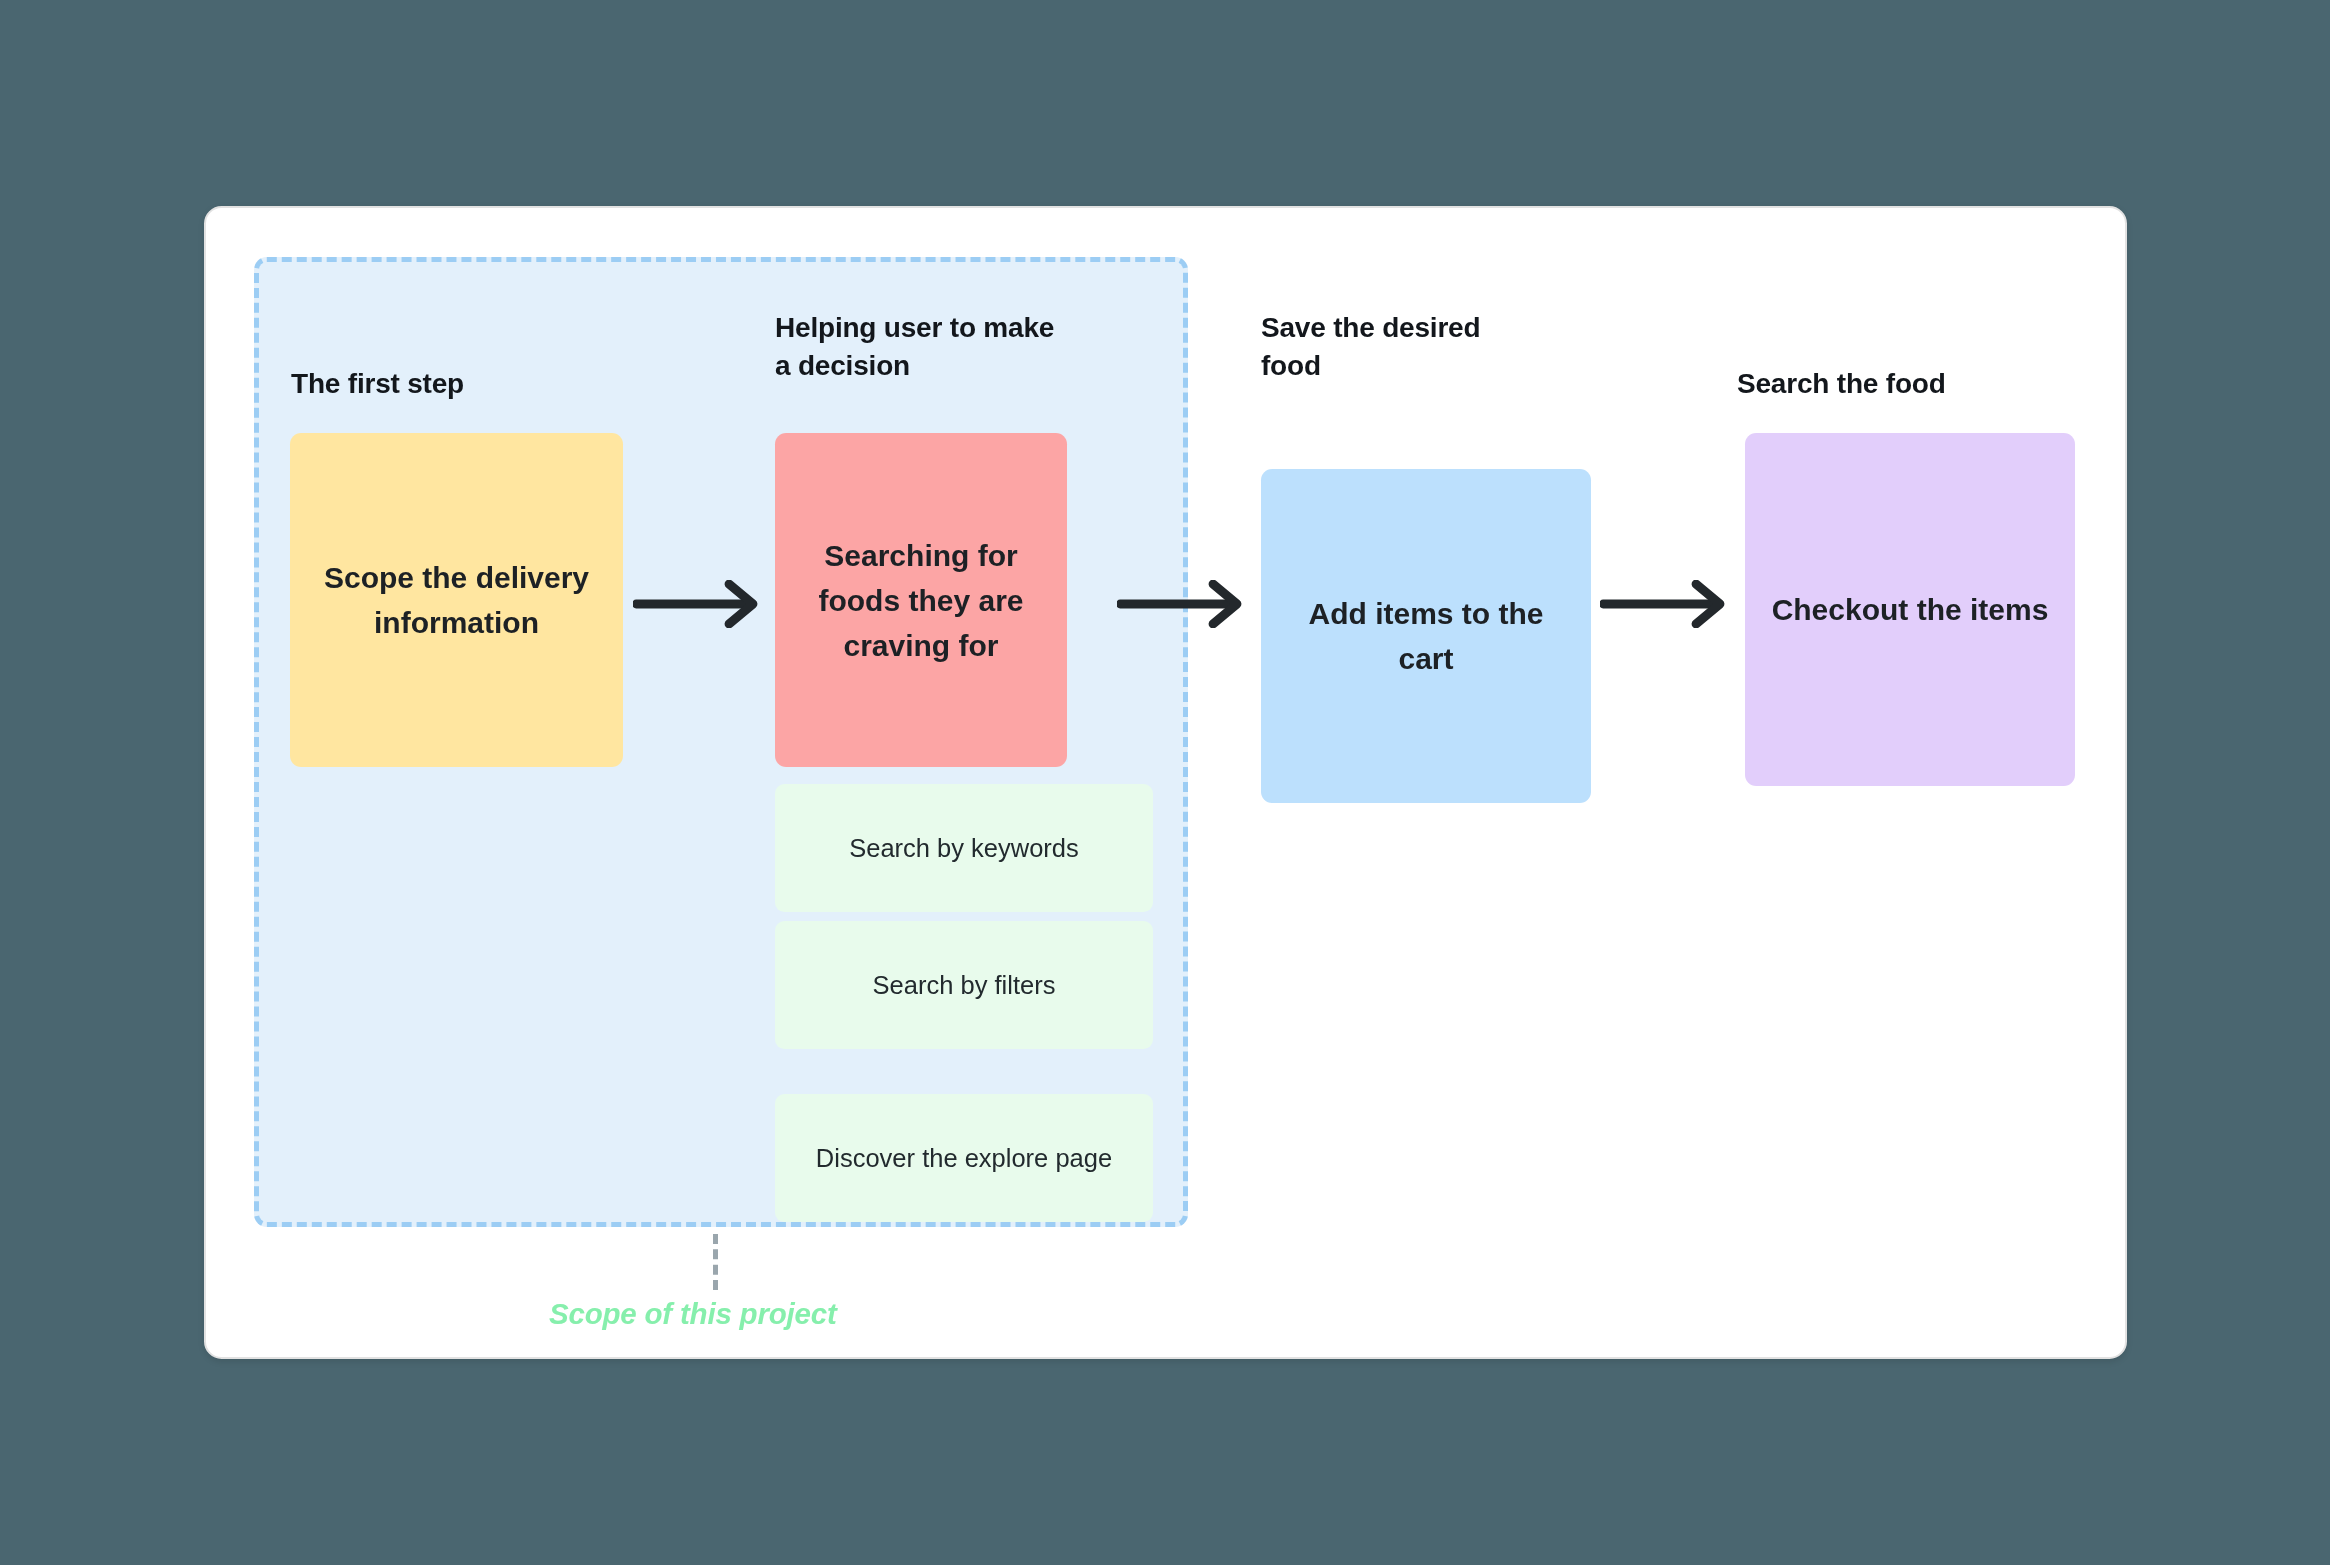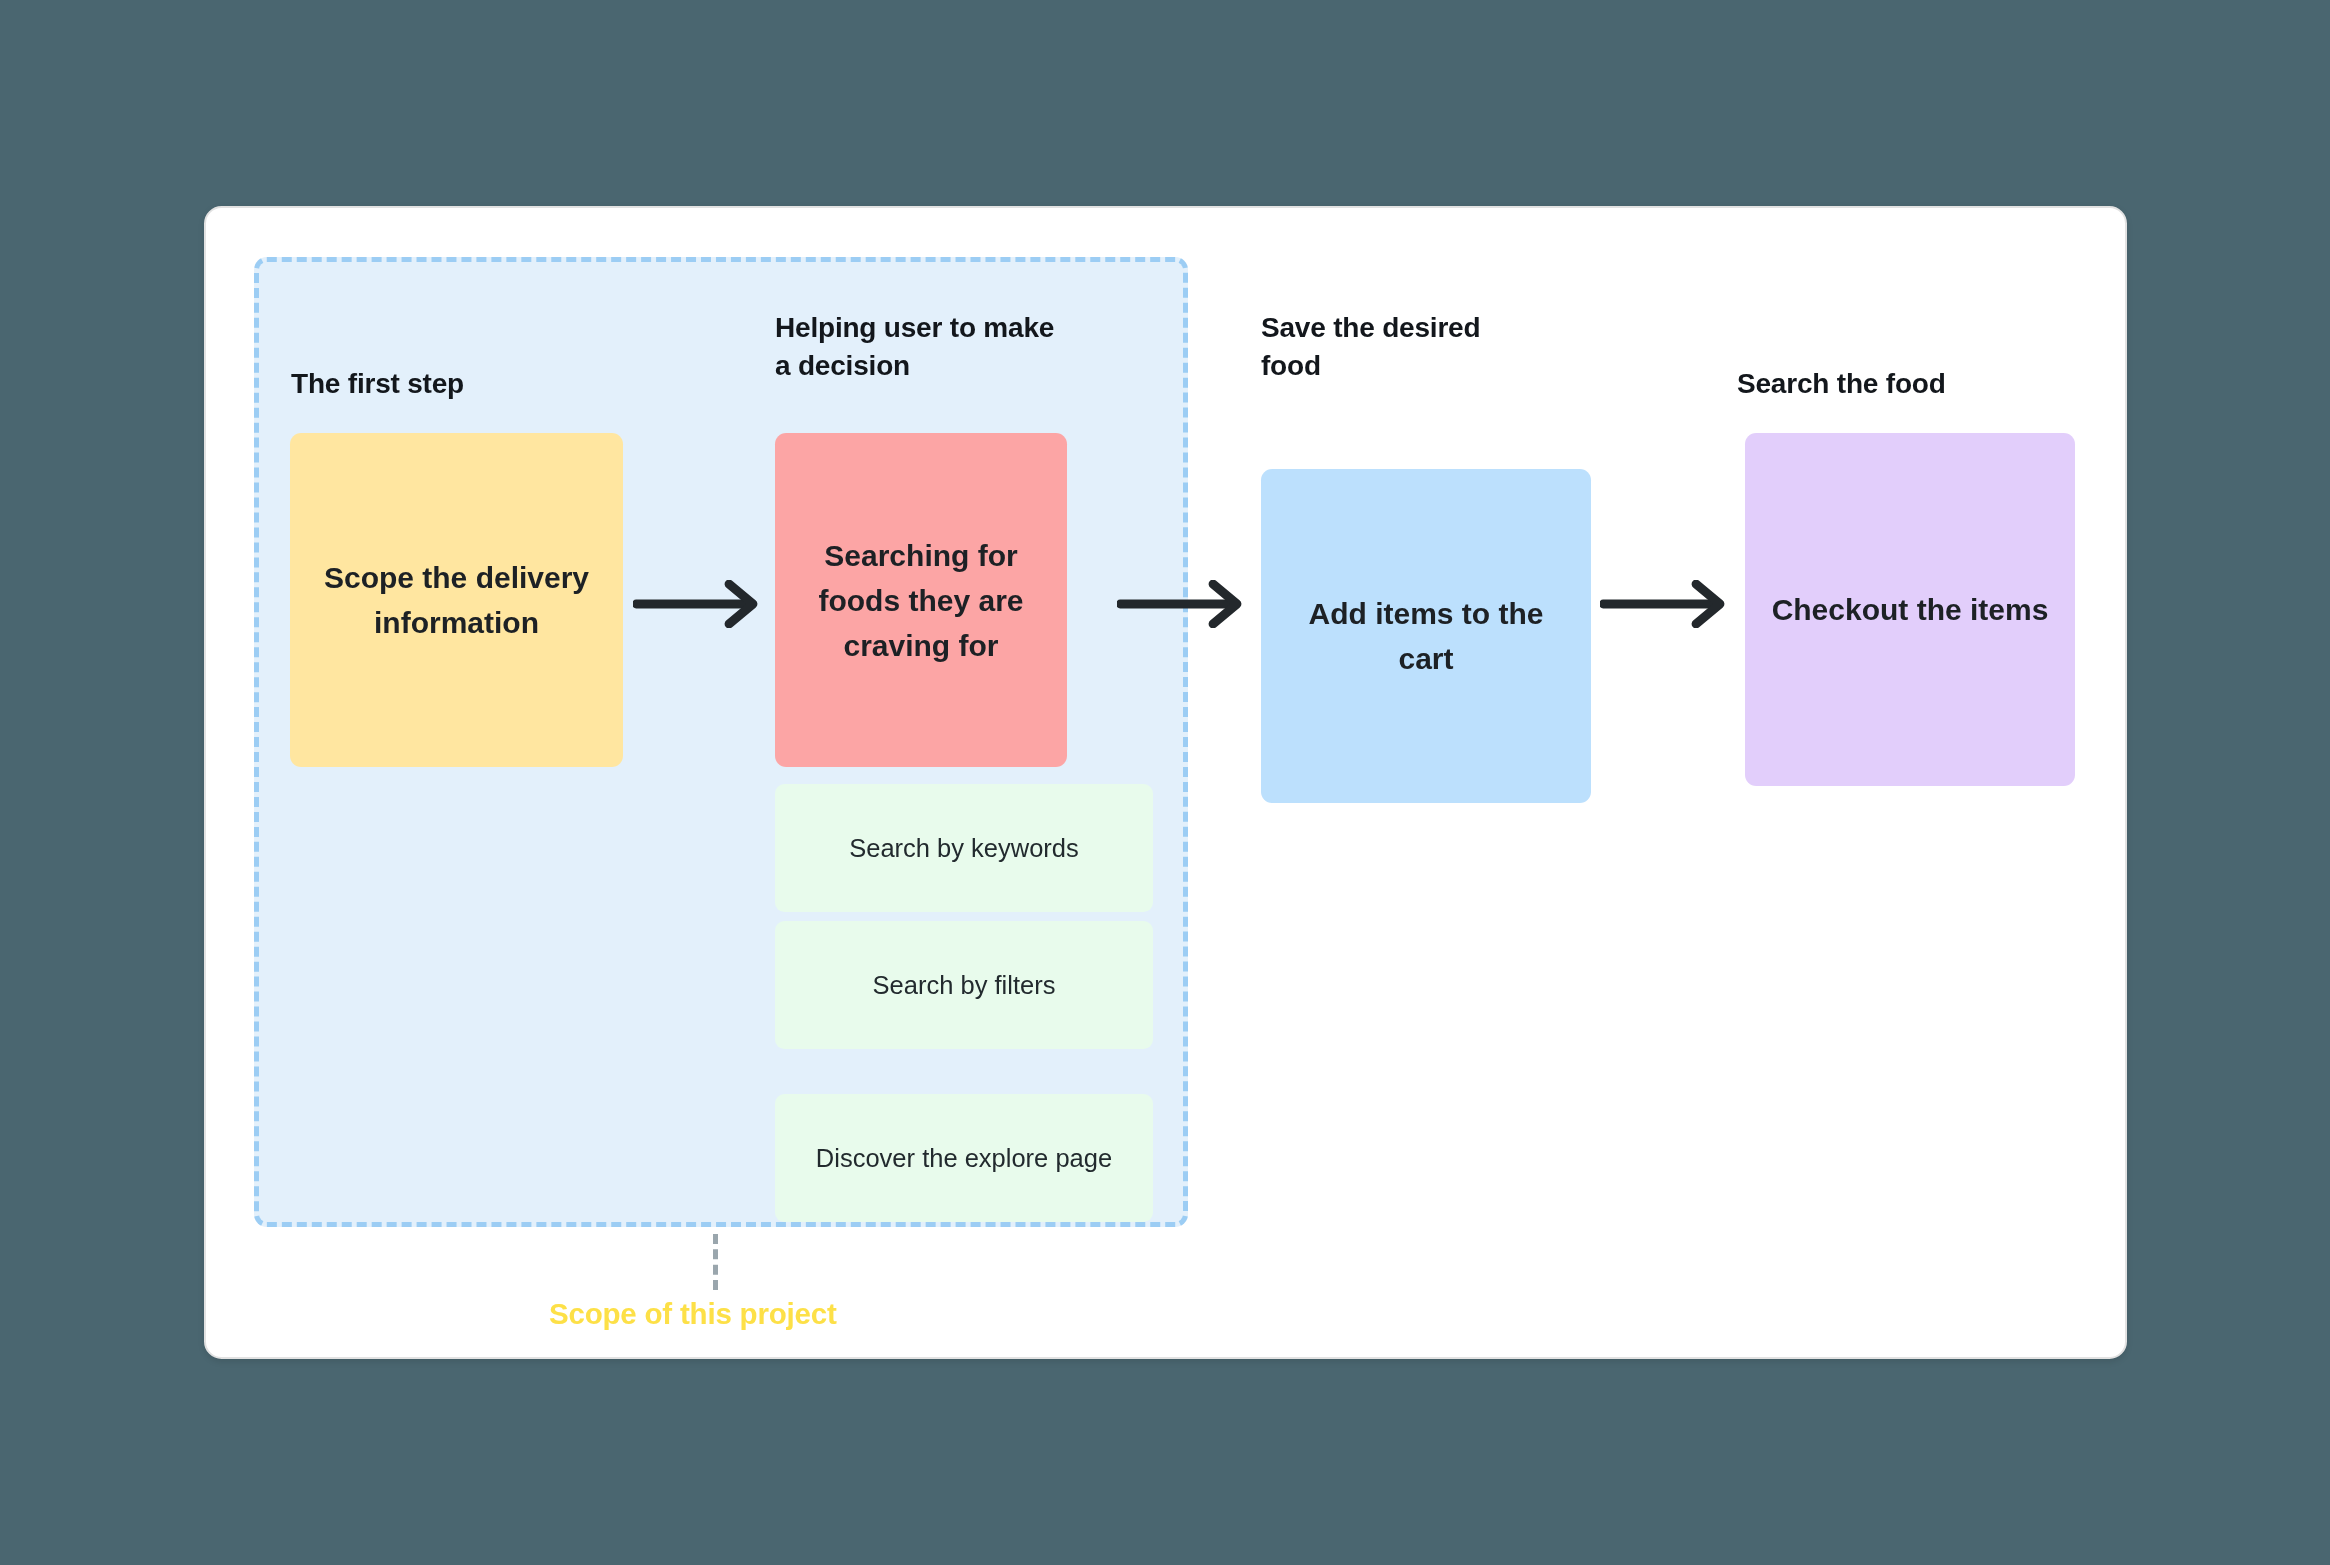--- a/index.html
+++ b/index.html
@@ -116,22 +116,23 @@
     width: 0;
     height: 56px;
     border-left: 5.6px dashed #9aa6ad;
   }
   #scope-label {
     position: absolute;
     left: 549px;
     top: 1297px;
     font-size: 29.5px;
     font-weight: 700;
-    color: #fde047;
+    color: #86efac;
     letter-spacing: -0.2px;
+    font-style: italic;
   }
 </style>
 </head>
 <body>
 
 <div id="board">
 
   <div id="scope-region"></div>
 
 </div>

